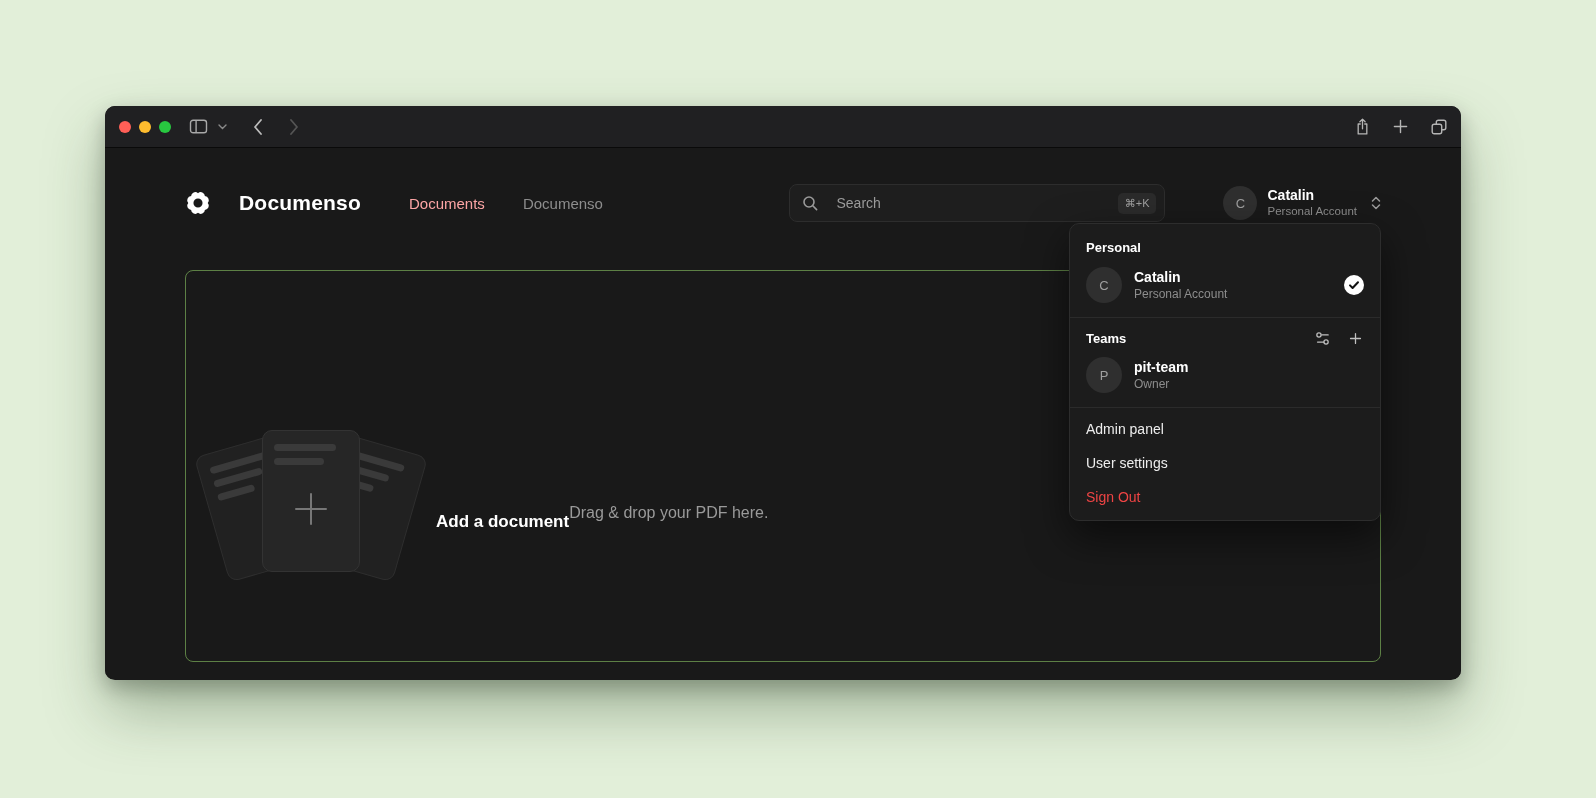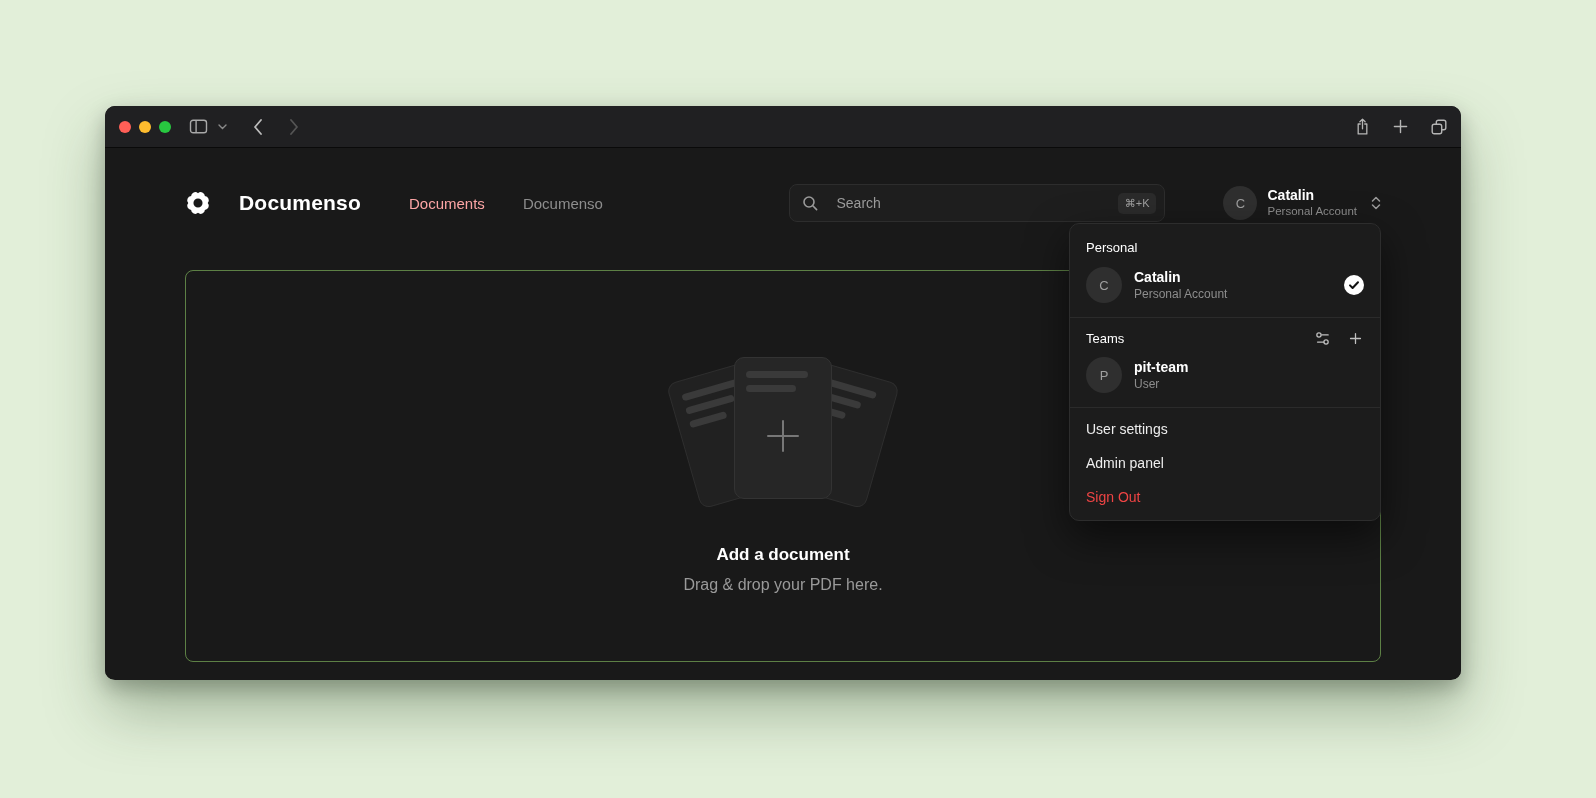--- a/index.html
+++ b/index.html
@@ -53,38 +53,38 @@
   .account-text{display:flex;flex-direction:column;gap:2px;}
   .account-name{color:#fff;font-size:14px;font-weight:600;line-height:1.1;}
   .account-sub{color:#8d8d8d;font-size:11.5px;line-height:1.1;}
   .selector{margin-left:4px;color:#9a9a9a;display:flex;}
   
   .menu{
     position:absolute;top:75px;right:80px;width:312px;background:#1c1c1c;
     border:1px solid #2d2d2d;border-radius:10px;box-shadow:0 16px 40px rgba(0,0,0,.55);
     z-index:20;padding:6px 0;box-sizing:border-box;
   }
-  .menu-label{padding:10px 16px 8px;color:#fff;font-size:13px;font-weight:400;}
+  .menu-label{padding:10px 16px 8px;color:#fff;font-size:13px;font-weight:700;}
   .menu-row{display:flex;align-items:center;gap:12px;padding:4px 16px 10px;cursor:pointer;}
   .menu-row .avatar{width:36px;height:36px;}
   .menu-row-text{display:flex;flex-direction:column;gap:2px;}
   .menu-name{color:#fff;font-size:14px;font-weight:600;}
   .menu-sub{color:#8d8d8d;font-size:12px;}
   .menu-check{margin-left:auto;display:flex;}
   .menu-divider{height:1px;background:#2b2b2b;margin:4px 0;}
   .teams-header{display:flex;align-items:center;padding:8px 16px 6px;}
   .teams-header .menu-label{padding:0;}
   .teams-actions{margin-left:auto;display:flex;align-items:center;gap:16px;color:#c0c0c0;}
   .teams-actions > span{cursor:pointer;display:flex;}
   .menu-link{padding:9px 16px;color:#ededed;font-size:14px;cursor:pointer;}
   .menu-link.danger{color:#ef4444;}
   
   .dropzone{
     margin-top:36px;height:392px;border:1px solid rgba(162,231,113,.5);border-radius:8px;
-    display:flex;flex-direction:column;align-items:center;padding-top:82px;
+    display:flex;flex-direction:row;align-items:center;padding-top:82px;
     box-sizing:border-box;cursor:pointer;
   }
   .doc-illustration{position:relative;width:250px;height:162px;}
   .doc-card{
     position:absolute;width:94px;height:130px;border-radius:10px;background:#212121;
     border:1px solid #2e2e2e;padding:13px 11px;box-sizing:border-box;
   }
   .doc-card.left{left:24px;top:16px;transform:rotate(-16deg);}
   .doc-card.right{right:24px;top:16px;transform:rotate(16deg);}
   .doc-card.center{left:50%;top:4px;transform:translateX(-50%);width:98px;height:142px;background:#262626;border-color:#333;}
@@ -232,28 +232,28 @@
                 <path d="M12 5v14M5 12h14"></path>
               </svg>
             </span>
           </span>
         </div>
 
         <div class="menu-row">
           <span class="avatar">P</span>
           <span class="menu-row-text">
             <span class="menu-name">pit-team</span>
-            <span class="menu-sub">User</span>
+            <span class="menu-sub">Owner</span>
           </span>
         </div>
 
         <div class="menu-divider"></div>
 
+        <div class="menu-link">Admin panel</div>
         <div class="menu-link">User settings</div>
-        <div class="menu-link">Admin panel</div>
         <div class="menu-link danger">Sign Out</div>
       </div>
 
       <div class="dropzone">
         <div class="doc-illustration">
           <div class="doc-card left">
             <span class="bar b1"></span>
               <span class="bar b2"></span>
               <span class="bar b3"></span>
           </div>

